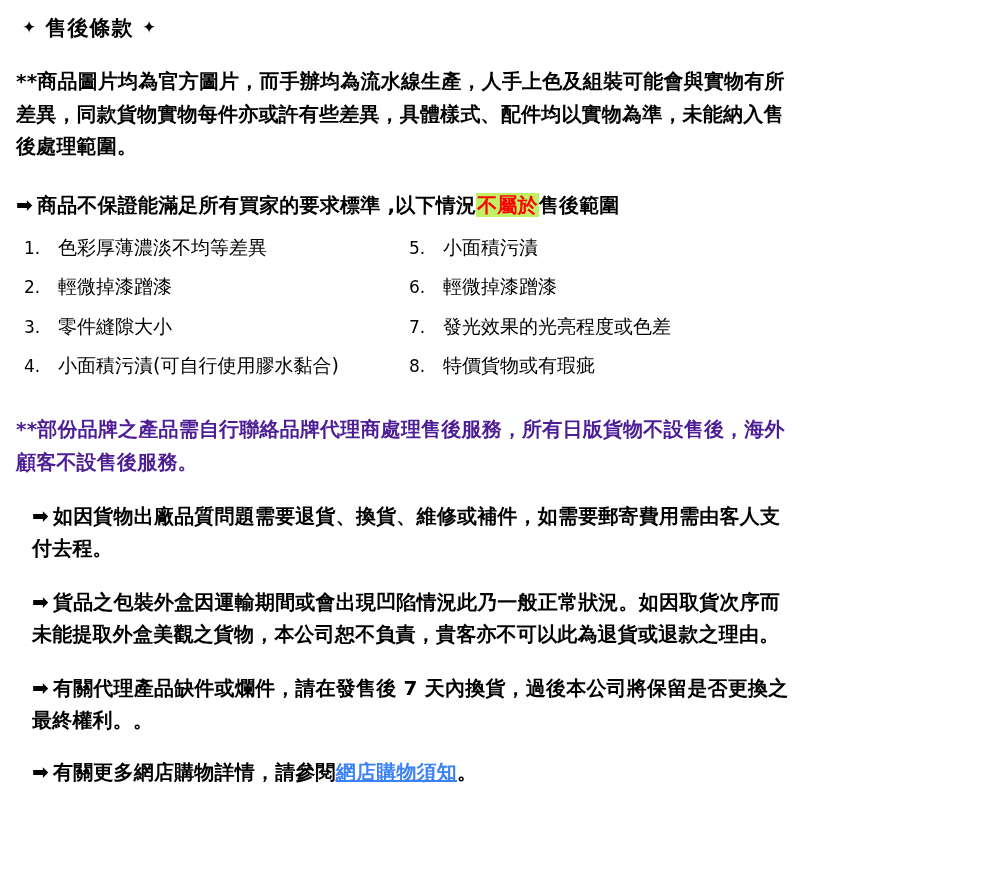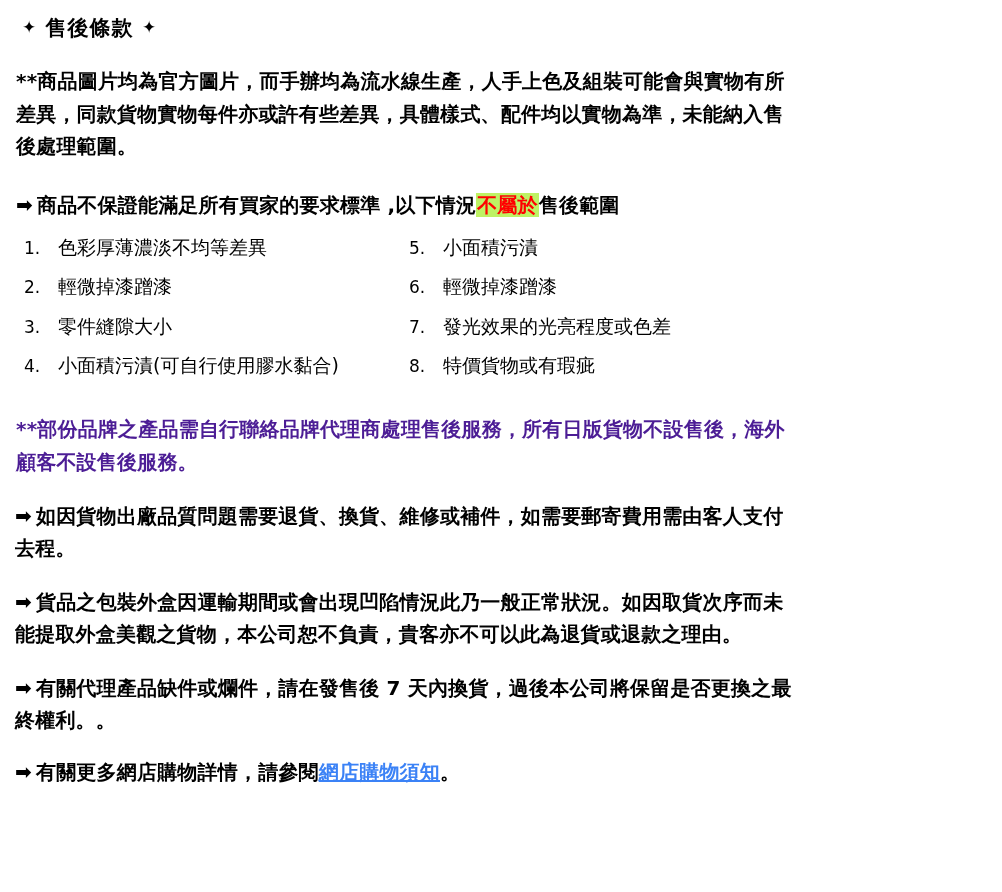--- a/index.html
+++ b/index.html
@@ -101,21 +101,21 @@
     font-weight: bold;
     font-size: 20px;
     line-height: 1.62;
     margin: 20px 0 0 2px;
     letter-spacing: 0.2px;
   }
   .note {
     font-size: 20px;
     font-weight: bold;
     line-height: 1.6;
-    margin: 22px 0 0 1px;
+    margin: 22px 0 0 18px;
     letter-spacing: 0.2px;
   }
   .note.tight { margin-top: 20px; }
   .link {
     color: #3b82f6;
     text-decoration: underline;
     cursor: pointer;
   }
 </style>
 </head>

